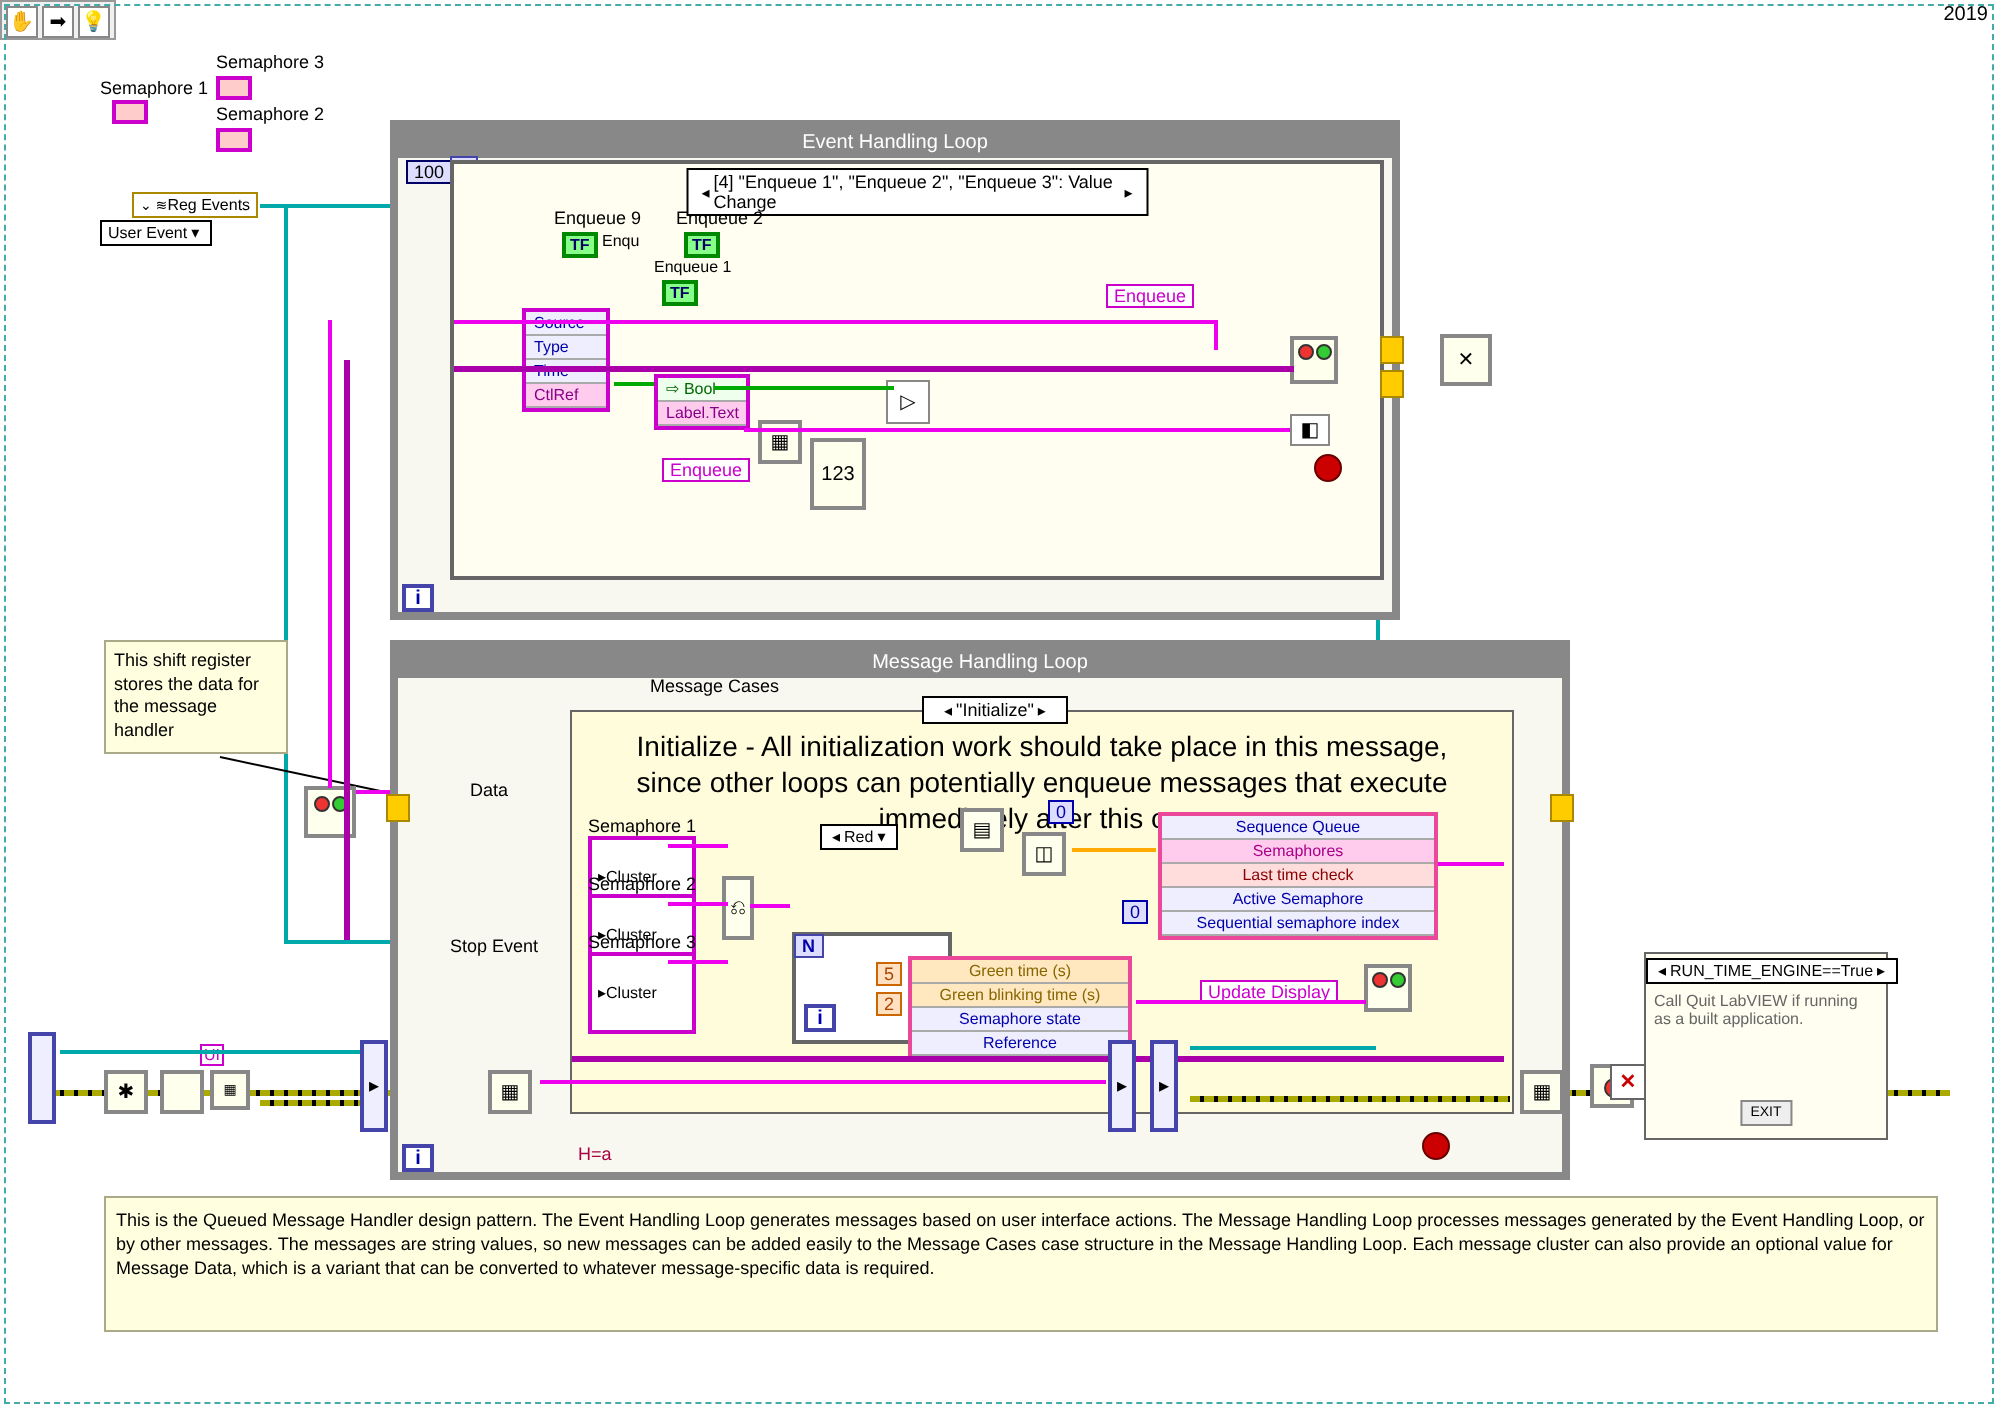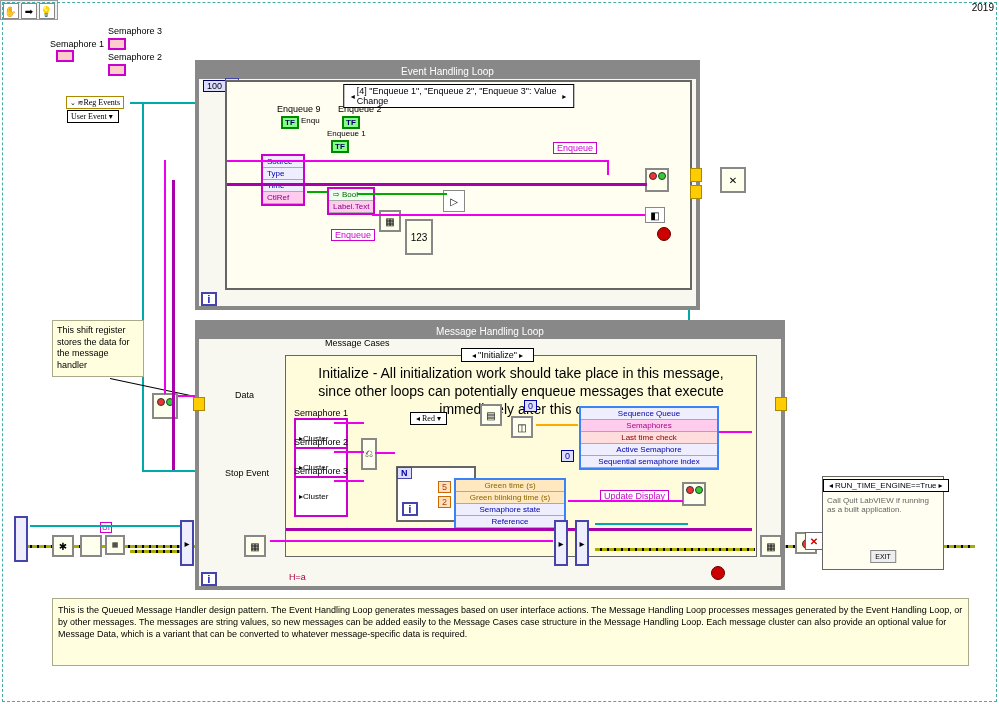--- a/index.html
+++ b/index.html
@@ -38,32 +38,32 @@
 .msg-inner { position: absolute; top: 20px; left: 30px; right: 8px; bottom: 28px; }
 .case-selector { position: absolute; top: 18px; left: 200px; border: 1px solid #000; background: #fff; padding: 1px 8px; font-size: 9px; display: flex; align-items: center; }
 .msg-label { position: absolute; font-size: 9px; }
 .comment-text { position: absolute; top: 30px; left: 70px; right: 25px; font-size: 14px; text-align: center; line-height: 1.3; }
 .case-frame { position: absolute; top: 15px; left: 60px; right: 20px; bottom: 5px; border: 1px solid #666; background: #fffcdc; }
 
 .cluster-grp { position: absolute; }
 .cluster-lbl { font-size: 9px; }
 .cluster-box { border: 2px solid #c0c; background: #fff; padding: 14px 3px; font-size: 8px; }
 
-.bundle-list { position: absolute; border: 2px solid #3b82f6; background: #fff; font-size: 8px; }
+.bundle-list { position: absolute; border: 2px solid #ec4899; background: #fff; font-size: 8px; }
 .bundle-list .row { border-bottom: 1px solid #aaa; padding: 1px 6px; text-align: center; }
 .bundle-list .row.blue { color: #00a; background: #eef; }
 .bundle-list .row.pink { color: #a08; background: #fce; }
 .bundle-list .row.red { color: #800; background: #fdd; }
 .bundle-list .row.orange { color: #860; background: #ffe8c0; }
 
 .num-const { position: absolute; border: 1px solid #00a; background: #ddf; color: #00a; padding: 0 3px; font-size: 9px; }
 
 .note-box { position: absolute; border: 1px solid #aa8; background: #ffffe0; padding: 4px; font-size: 9px; line-height: 1.3; }
 
-.ring { position: absolute; border: 1px solid #000; background: #fff; padding: 1px 3px; font-size: 8px; display: flex; align-items: center; font-family: Liberation Serif, serif; }
+.ring { position: absolute; border: 1px solid #000; background: #fff; padding: 1px 3px; font-size: 8px; display: flex; align-items: center; }
 
 .desc-box { position: absolute; left: 52px; top: 598px; right: 30px; height: 68px; border: 1px solid #aa8; background: #ffffe0; padding: 5px; font-size: 9px; line-height: 1.35; }
 
 .wire-h { position: absolute; height: 2px; }
 .wire-v { position: absolute; width: 2px; }
 .w-teal { background: #0aa; }
 .w-pink { background: #e0e; }
 .w-orange { background: #fa0; }
 .w-green { background: #0a0; }
 .w-purple { background: #a0a; }
@@ -95,21 +95,21 @@
 <div class="terminal pink" style="position:absolute;left:108px;top:38px"></div>
 <div class="label" style="left:50px;top:39px">Semaphore 1</div>
 <div class="terminal pink" style="position:absolute;left:56px;top:50px"></div>
 <div class="label" style="left:108px;top:52px">Semaphore 2</div>
 <div class="terminal pink" style="position:absolute;left:108px;top:64px"></div>
 
 <div class="ring" style="left:66px;top:96px;border-color:#a80">
   <span style="font-size:7px">⌄ ≋ </span>
     <span>Reg Events</span>
 </div>
-<div class="ring" style="left:67px;top:110px">
+<div class="ring" style="left:50px;top:110px">
   <span>User Event</span>
     <span class="arrow">▾</span>
 </div>
 
 <div class="wire-h w-teal" style="left:130px;top:102px;width:560px"></div>
 <div class="wire-v w-teal" style="left:688px;top:102px;height:435px"></div>
 <div class="wire-v w-teal" style="left:142px;top:102px;height:370px"></div>
 <div class="wire-h w-teal" style="left:142px;top:470px;width:55px"></div>
 
 <div class="wire-h w-yellow" style="left:25px;top:545px;width:950px;height:3px"></div>

